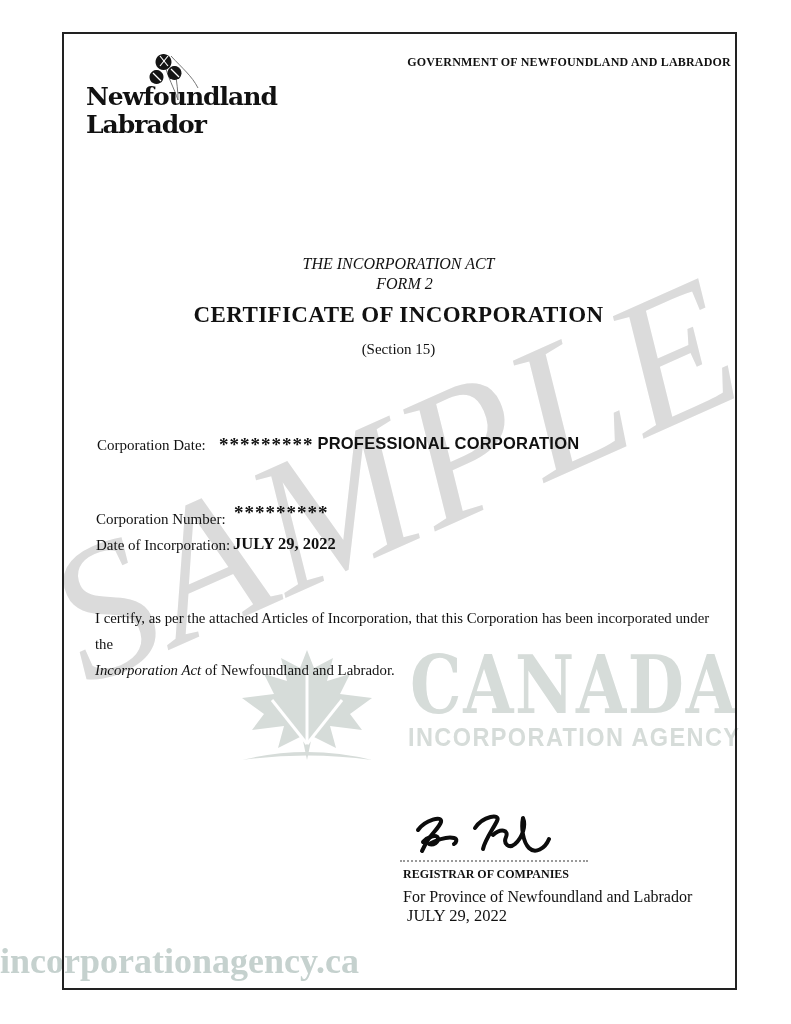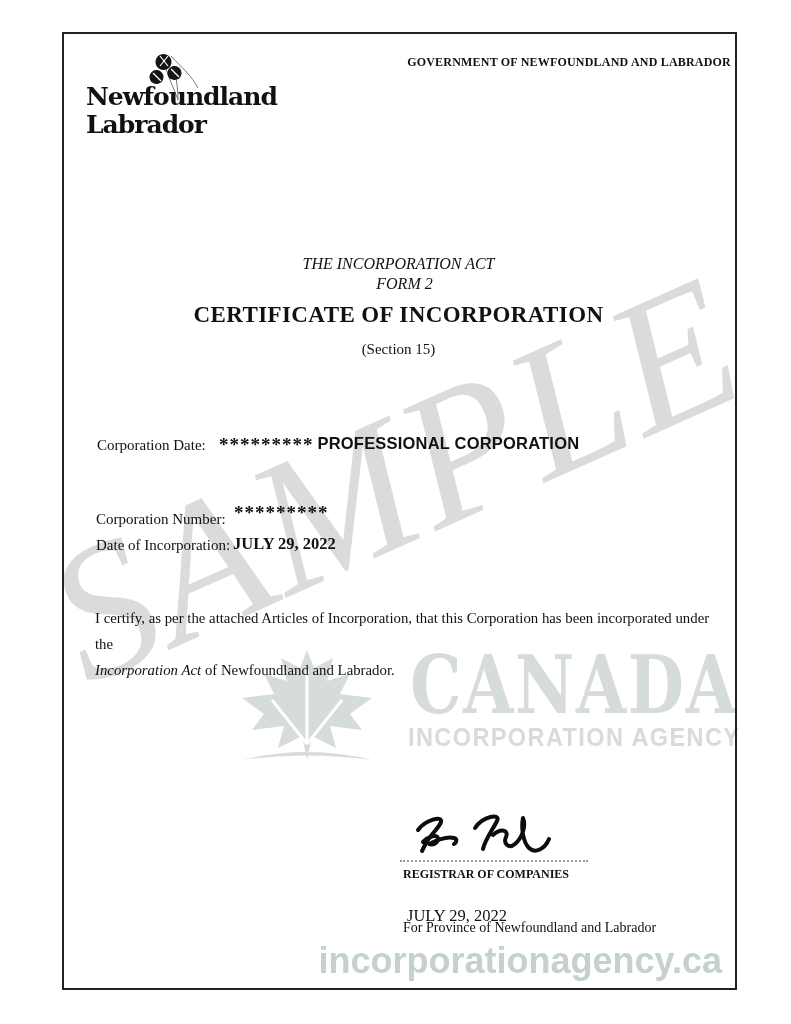--- a/index.html
+++ b/index.html
@@ -64,29 +64,29 @@
     color:var(--agency-watermark,#d6dcd9);transform:scaleX(0.81);transform-origin:0 0;
     white-space:nowrap;letter-spacing:2px;
   }
   .wm-agency{
     position:absolute;left:408px;top:723px;z-index:1;
     font-family:"Liberation Sans",sans-serif;font-weight:bold;font-size:25px;
     letter-spacing:1.5px;color:var(--agency-watermark,#d6dcd9);white-space:nowrap;
     transform:scaleX(0.94);transform-origin:0 0;
   }
   .wm-url{
-    position:absolute;left:0;top:940px;width:722px;text-align:right;z-index:1;
-    font-family:Liberation Sans, sans-serif;font-weight:bold;font-size:36px;
+    position:absolute;left:0;top:940px;width:722px;text-align:left;z-index:1;
+    font-family:Liberation Serif, serif;font-weight:bold;font-size:36px;
     letter-spacing:0px;color:var(--url-watermark,#c5d1ce);
   }
   
   .sig-svg{position:absolute;left:413px;top:808px;z-index:3;}
   .sig-line{position:absolute;left:400px;top:860px;width:188px;border-top:2px dotted #9a9a9a;z-index:3;}
   .sig-registrar{position:absolute;left:403px;top:867px;z-index:3;font-weight:bold;font-size:12px;}
-  .sig-province{position:absolute;left:403px;top:888px;z-index:3;font-size:14px;margin-top:32px;}
+  .sig-province{position:absolute;left:403px;top:888px;z-index:3;font-size:16px;}
   .sig-date{position:absolute;left:407px;top:906px;z-index:3;font-size:16.5px;}
 </style>
 </head>
 <body>
 
 <div class="page">
 
   <div class="wm-sample">SAMPLE</div>
 
   <svg class="wm-leaf" width="138" height="118" viewBox="0 0 138 118">

